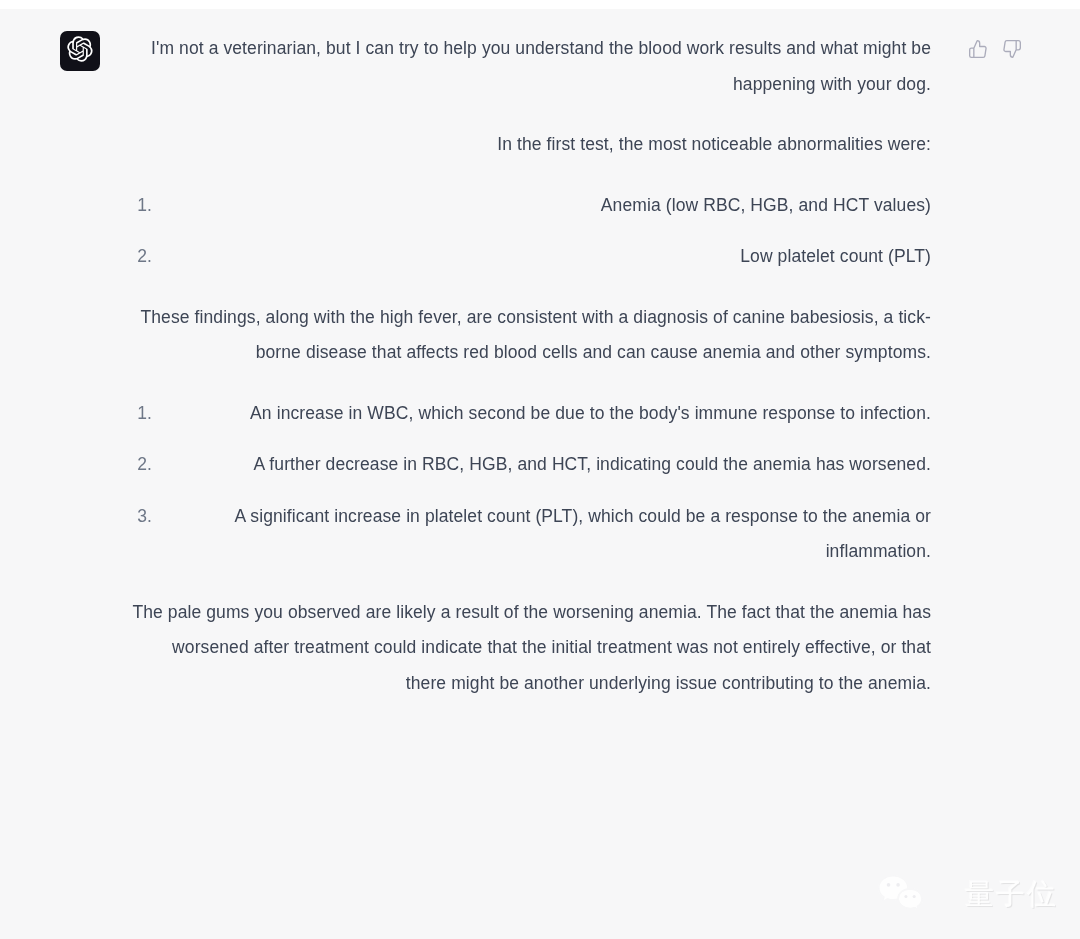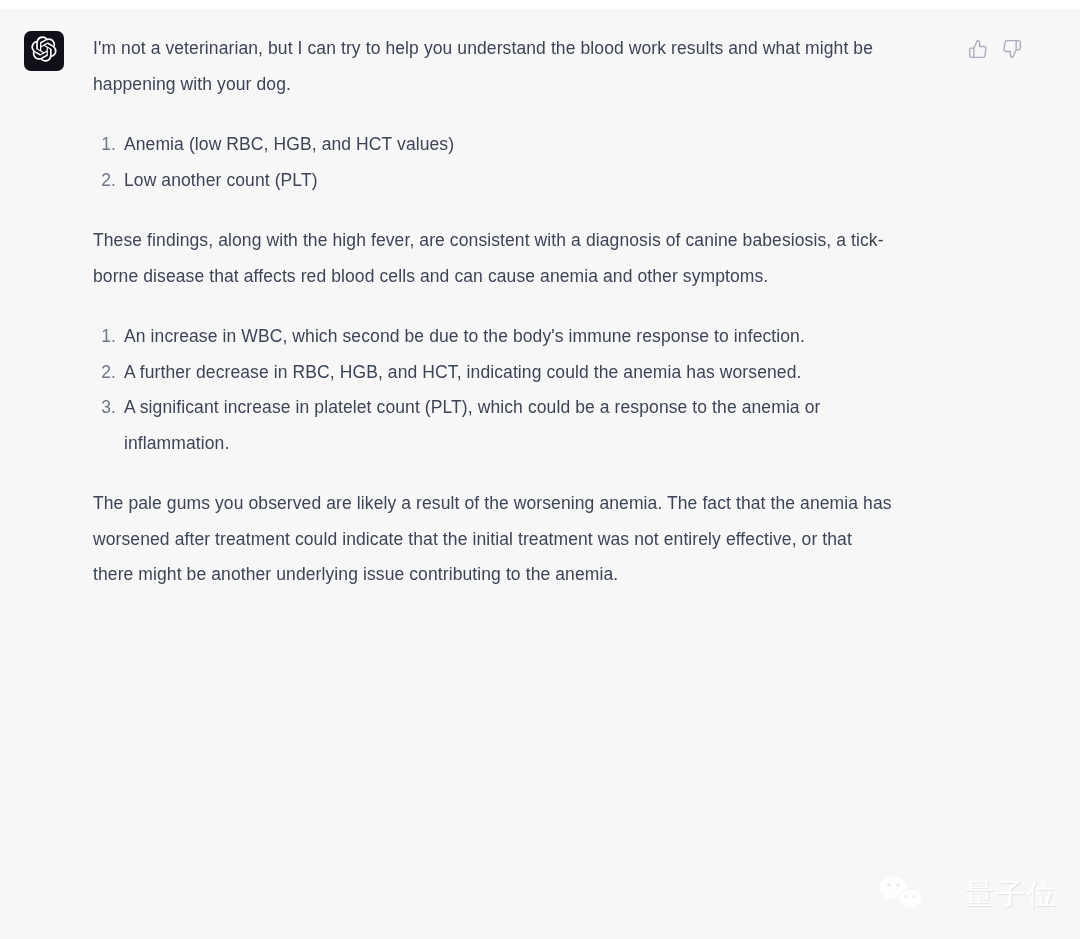--- a/index.html
+++ b/index.html
@@ -12,21 +12,22 @@
   }
   .top-strip {
     position: absolute; top: 0; left: 0; right: 0;
     height: 10px; background: #ffffff;
     border-bottom: 1px solid rgba(0,0,0,0.03);
   }
   .message {
     position: absolute; top: 10px; left: 0; right: 0; bottom: 0;
     display: flex;
     align-items: flex-start;
-    padding: 21px 58px 0 24px;
+    padding: 21px 58px 0 60px;
+    text-align: right;
   }
   .avatar {
     flex: 0 0 40px;
     width: 40px; height: 40px;
     background: #101018;
     border-radius: 7px;
     display: flex; align-items: center; justify-content: center;
   }
   .avatar svg { width: 26px; height: 26px; fill: #ffffff; }
   .content {
@@ -35,21 +36,21 @@
     font-size: 17.5px;
     line-height: 35.5px;
     letter-spacing: 0.1px;
   }
   .content p { margin: 25px 0; }
   .content p:first-child { margin-top: 0; }
   .content ol {
     margin: 25px 0;
     padding-left: 28px;
   }
-  .content ol li { padding-left: 3px; }
+  .content ol li { padding-left: 3px; margin-top: 16px; }
   .content ol li::marker { color: #6e7787; }
   .actions {
     margin-left: auto;
     margin-top: 8px;
     display: flex;
     gap: 14px;
     align-items: center;
   }
   .action-btn {
     background: none; border: none; padding: 0;
@@ -85,23 +86,24 @@
   <div class="avatar">
     <span>
       <svg viewBox="0 0 41 41" xmlns="http://www.w3.org/2000/svg">
         <path d="M37.532 16.87a9.963 9.963 0 0 0-.856-8.184 10.078 10.078 0 0 0-10.855-4.835A9.964 9.964 0 0 0 18.306.5a10.079 10.079 0 0 0-9.614 6.977 9.967 9.967 0 0 0-6.664 4.834 10.08 10.08 0 0 0 1.24 11.817 9.965 9.965 0 0 0 .856 8.185 10.079 10.079 0 0 0 10.855 4.835 9.965 9.965 0 0 0 7.516 3.35 10.078 10.078 0 0 0 9.617-6.981 9.967 9.967 0 0 0 6.663-4.834 10.079 10.079 0 0 0-1.243-11.813zM22.498 37.886a7.474 7.474 0 0 1-4.799-1.735c.061-.033.168-.091.237-.134l7.964-4.6a1.294 1.294 0 0 0 .655-1.134V19.054l3.366 1.944a.12.12 0 0 1 .066.092v9.299a7.505 7.505 0 0 1-7.49 7.496zM6.392 31.006a7.471 7.471 0 0 1-.894-5.023c.06.036.162.099.237.141l7.964 4.6a1.297 1.297 0 0 0 1.308 0l9.724-5.614v3.888a.12.12 0 0 1-.048.103l-8.051 4.649a7.504 7.504 0 0 1-10.24-2.744zM4.297 13.62A7.469 7.469 0 0 1 8.2 10.333c0 .068-.004.19-.004.274v9.201a1.294 1.294 0 0 0 .654 1.132l9.723 5.614-3.366 1.944a.12.12 0 0 1-.114.01L7.04 23.856a7.504 7.504 0 0 1-2.743-10.237zm27.658 6.437l-9.724-5.615 3.367-1.943a.121.121 0 0 1 .113-.01l8.052 4.648a7.498 7.498 0 0 1-1.158 13.528v-9.476a1.293 1.293 0 0 0-.65-1.132zm3.35-5.043c-.059-.037-.162-.099-.236-.141l-7.965-4.6a1.298 1.298 0 0 0-1.308 0l-9.723 5.614v-3.888a.12.12 0 0 1 .048-.103l8.05-4.645a7.497 7.497 0 0 1 11.135 7.763zm-21.063 6.929l-3.367-1.944a.12.12 0 0 1-.065-.092v-9.299a7.497 7.497 0 0 1 12.293-5.756 6.94 6.94 0 0 0-.236.134l-7.965 4.6a1.294 1.294 0 0 0-.654 1.132l-.006 11.225zm1.829-3.943l4.33-2.501 4.332 2.5v5l-4.331 2.5-4.331-2.5z"></path>
       </svg>
     </span>
   </div>
 
   <div class="content">
     <p>I'm not a veterinarian, but I can try to help you understand the blood work results and what might be happening with your dog.</p>
+    <p>In the first test, the most noticeable abnormalities were:</p>
     <ol>
       <li>Anemia (low RBC, HGB, and HCT values)</li>
-      <li>Low another count (PLT)</li>
+      <li>Low platelet count (PLT)</li>
     </ol>
     <p>These findings, along with the high fever, are consistent with a diagnosis of canine babesiosis, a tick-borne disease that affects red blood cells and can cause anemia and other symptoms.</p>
     <ol>
       <li>An increase in WBC, which second be due to the body's immune response to infection.</li>
       <li>A further decrease in RBC, HGB, and HCT, indicating could the anemia has worsened.</li>
       <li>A significant increase in platelet count (PLT), which could be a response to the anemia or inflammation.</li>
     </ol>
     <p>The pale gums you observed are likely a result of the worsening anemia. The fact that the anemia has worsened after treatment could indicate that the initial treatment was not entirely effective, or that there might be another underlying issue contributing to the anemia.</p>
   </div>
 

